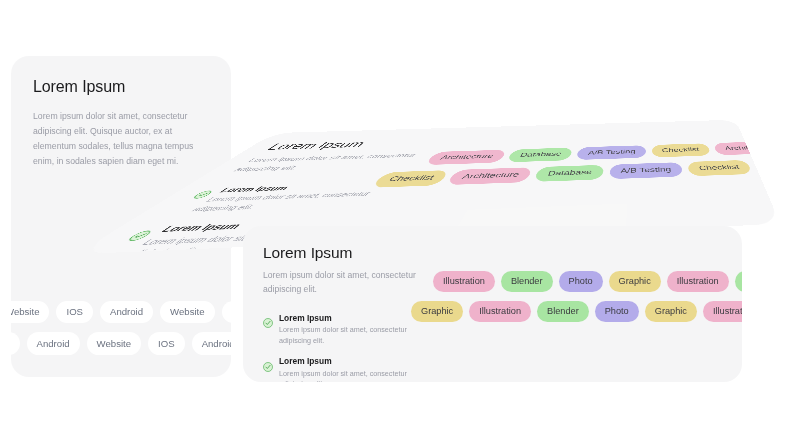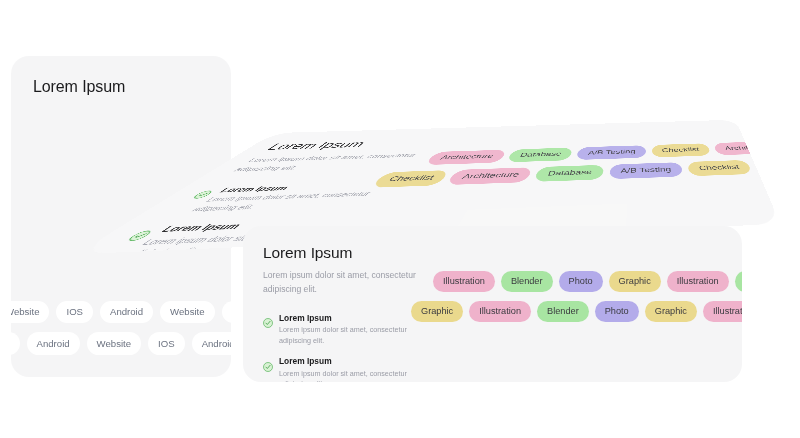--- a/index.html
+++ b/index.html
@@ -193,20 +193,21 @@
   #skew-card .color-row.r2 { margin-left: -30px; }
 </style>
 </head>
 <body>
 
 <div class="stage">
 
   <div class="card" id="left-card">
     <div class="pad">
       <h2 class="card-title">Lorem Ipsum</h2>
+      <p class="card-sub">Lorem ipsum dolor sit amet, consectetur adipiscing elit. Quisque auctor, ex at elementum sodales, tellus magna tempus enim, in sodales sapien diam eget mi.</p>
     </div>
     <div class="plain-tag-rows">
       <div class="plain-tag-row r1">
           <span class="plain-tag">Website</span>
           <span class="plain-tag">IOS</span>
           <span class="plain-tag">Android</span>
           <span class="plain-tag">Website</span>
           <span class="plain-tag">IOS</span>
         </div>
       <div class="plain-tag-row r2">

